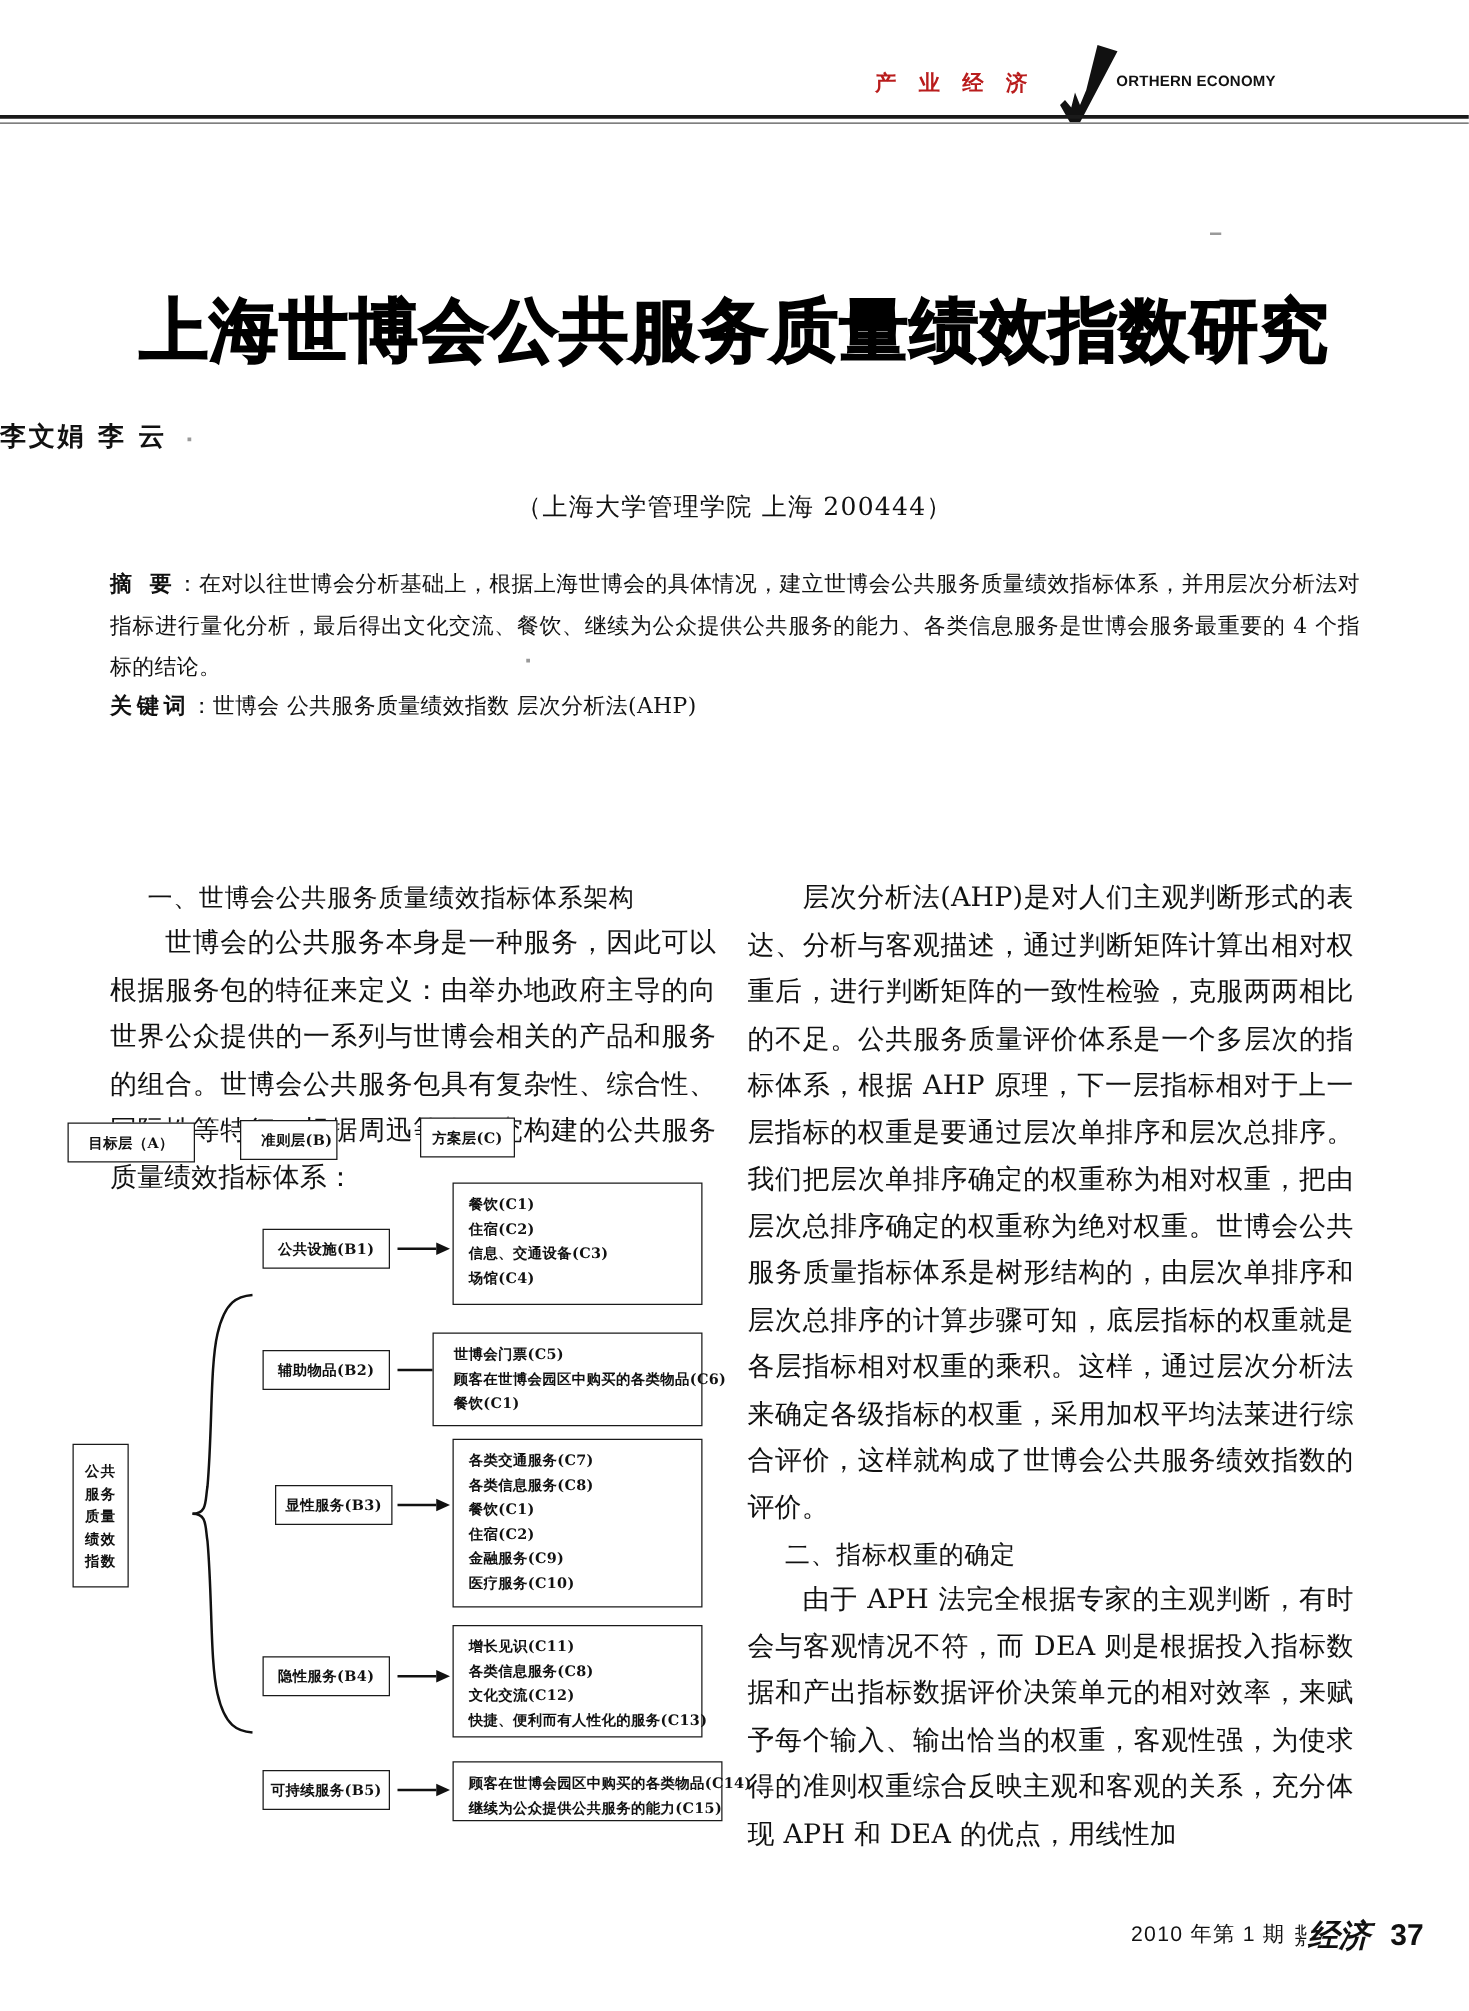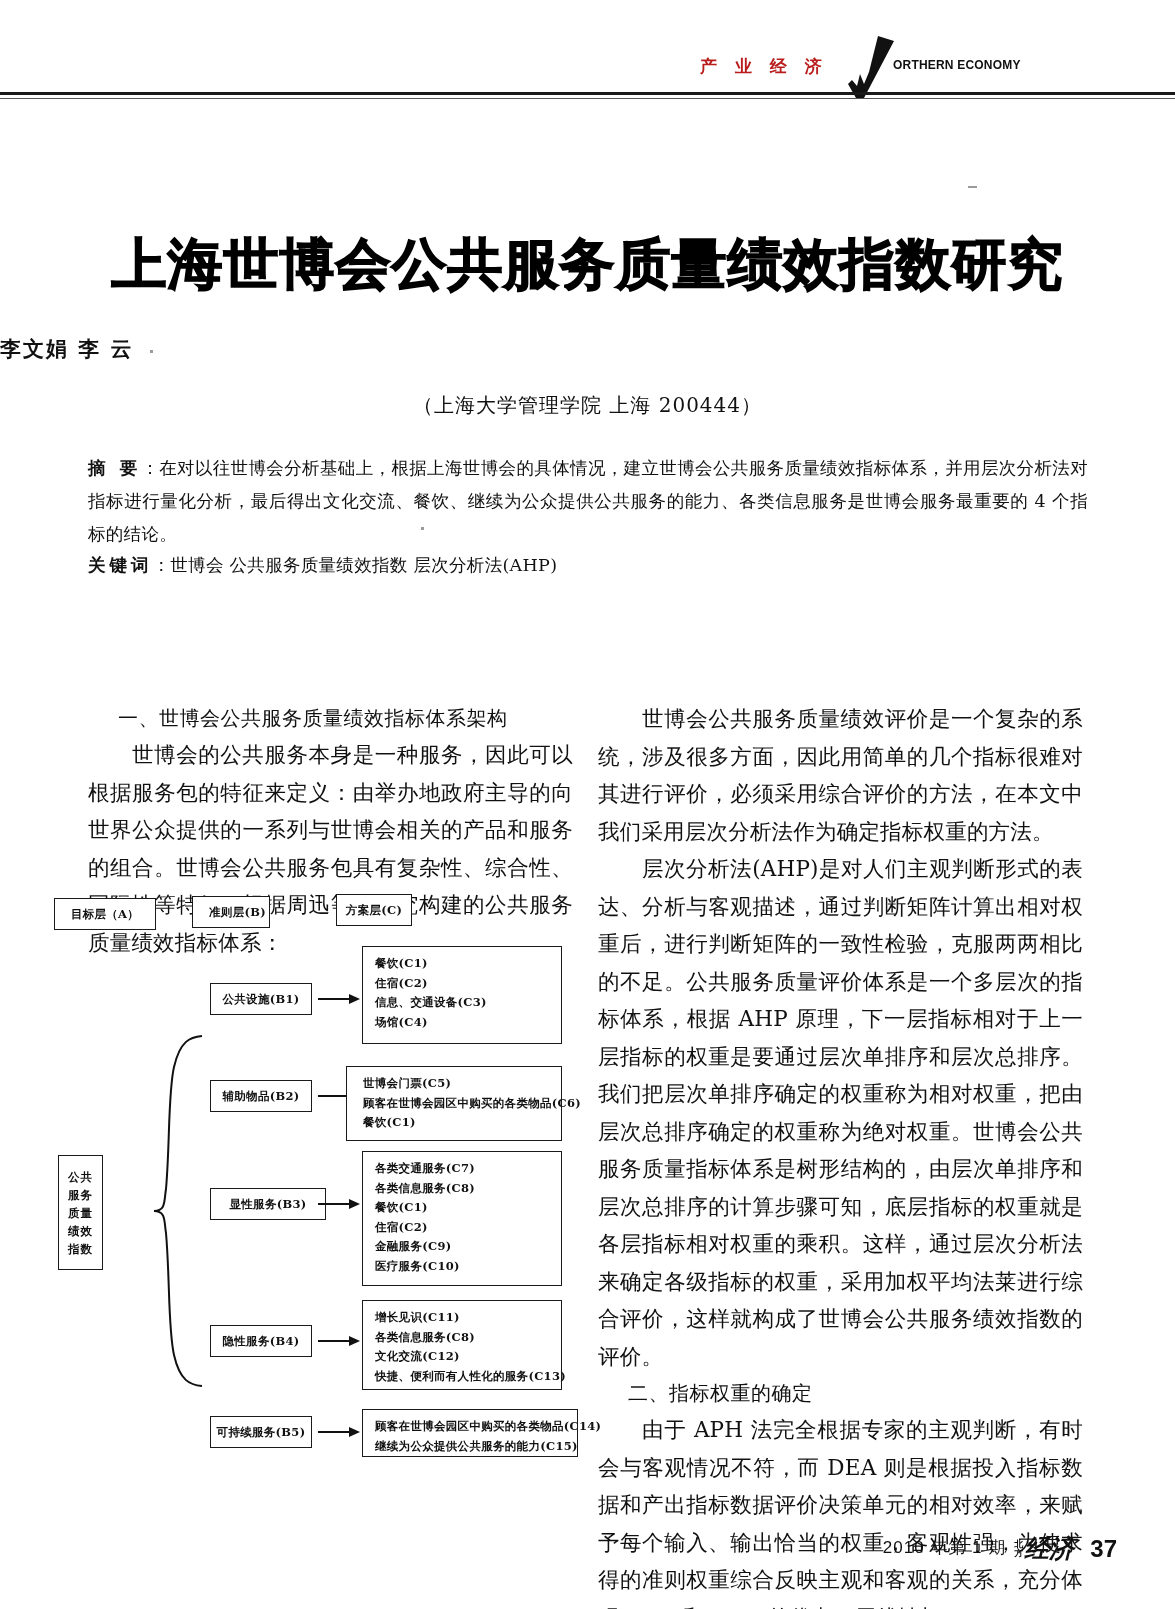--- a/index.html
+++ b/index.html
@@ -198,21 +198,21 @@
   }
 
   .brace { position: absolute; left: 110px; top: 75px; }
 
   
   .footer {
     position: absolute;
     left: 0; top: 1532px;
     width: 1175px;
     text-align: right;
-    padding-right: 58px;
+    padding-right: 36px;
     box-sizing: border-box;
     font-family: "Liberation Sans", "DejaVu Sans", sans-serif;
     font-size: 17px;
     color: #111;
   }
   .footer .issue { letter-spacing: 1px; }
   .footer .mag-sm {
     font-size: 9px;
     line-height: 9px;
     display: inline-block;
@@ -263,21 +263,20 @@
 <div class="keywords">
   <span class="keywords-label">关键词</span><span>：世博会   公共服务质量绩效指数   层次分析法(AHP)</span>
 </div>
 
 <div class="col col-left">
   <div class="sec-head">一、世博会公共服务质量绩效指标体系架构</div>
   <div class="para">世博会的公共服务本身是一种服务，因此可以根据服务包的特征来定义：由举办地政府主导的向世界公众提供的一系列与世博会相关的产品和服务的组合。世博会公共服务包具有复杂性、综合性、国际性等特征。根据周迅等人研究构建的公共服务质量绩效指标体系：</div>
 </div>
 
 <div class="col col-right">
-  <div class="para">世博会公共服务质量绩效评价是一个复杂的系统，涉及很多方面，因此用简单的几个指标很难对其进行评价，必须采用综合评价的方法，在本文中我们采用层次分析法作为确定指标权重的方法。</div>
   <div class="para">层次分析法(AHP)是对人们主观判断形式的表达、分析与客观描述，通过判断矩阵计算出相对权重后，进行判断矩阵的一致性检验，克服两两相比的不足。公共服务质量评价体系是一个多层次的指标体系，根据 AHP 原理，下一层指标相对于上一层指标的权重是要通过层次单排序和层次总排序。我们把层次单排序确定的权重称为相对权重，把由层次总排序确定的权重称为绝对权重。世博会公共服务质量指标体系是树形结构的，由层次单排序和层次总排序的计算步骤可知，底层指标的权重就是各层指标相对权重的乘积。这样，通过层次分析法来确定各级指标的权重，采用加权平均法莱进行综合评价，这样就构成了世博会公共服务绩效指数的评价。</div>
   <div class="sec-head">二、指标权重的确定</div>
   <div class="para">由于 APH 法完全根据专家的主观判断，有时会与客观情况不符，而 DEA 则是根据投入指标数据和产出指标数据评价决策单元的相对效率，来赋予每个输入、输出恰当的权重，客观性强，为使求得的准则权重综合反映主观和客观的关系，充分体现 APH 和 DEA 的优点，用线性加</div>
 </div>
 
 <div class="diagram">
 
   <div class="dbox center" style="left:14px;  top:10px; width:102px; height:32px;">目标层（A）</div>
   <div class="dbox center" style="left:152px; top:8px;  width:78px;  height:32px;padding-left:13px;">准则层(B)</div>
   <div class="dbox center" style="left:296px; top:6px;  width:76px;  height:32px;">方案层(C)</div>
@@ -311,21 +310,21 @@
   <div class="arrow" style="left:278px; top:203px; width:42px; height:11px;">
     <div class="shaft" style="width:31px;"></div>
     <div class="head" style="left:31px;"></div>
   </div>
   <div class="dbox list" style="left:306px; top:178px; width:216px; height:75px;padding-left:16px;">
     <div>世博会门票(C5)</div>
     <div>顾客在世博会园区中购买的各类物品(C6)</div>
     <div>餐饮(C1)</div>
   </div>
 
-  <div class="dbox center" style="left:170px; top:300px; width:116px; height:32px;">显性服务(B3)</div>
+  <div class="dbox center" style="left:180px; top:300px; width:94px; height:32px;">显性服务(B3)</div>
   <div class="arrow" style="left:278px; top:311px; width:42px; height:11px;">
     <div class="shaft" style="width:31px;"></div>
     <div class="head" style="left:31px;"></div>
   </div>
   <div class="dbox list" style="left:322px; top:263px; width:200px; height:135px;">
     <div>各类交通服务(C7)</div>
     <div>各类信息服务(C8)</div>
     <div>餐饮(C1)</div>
     <div>住宿(C2)</div>
     <div>金融服务(C9)</div>

